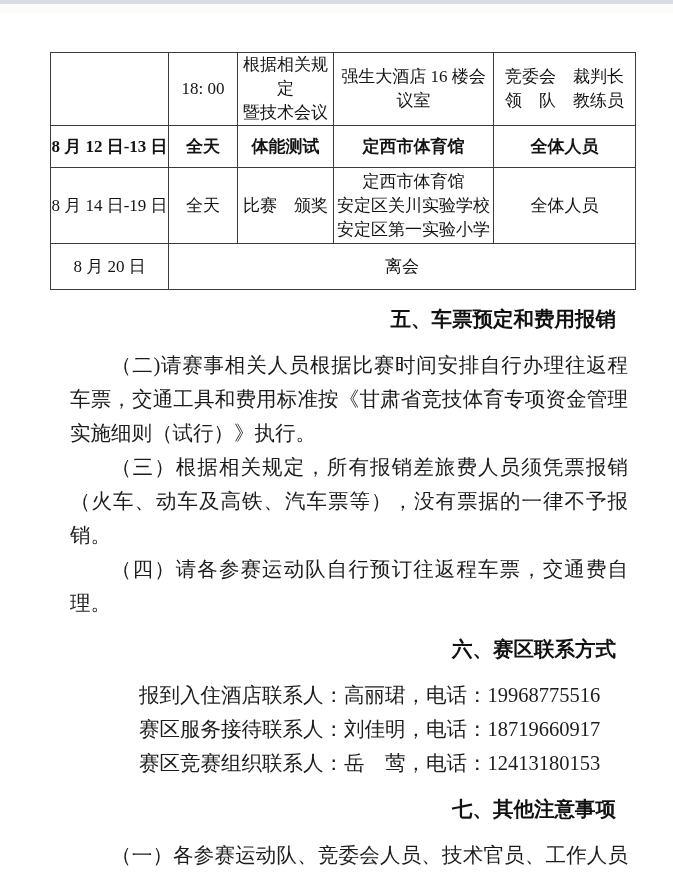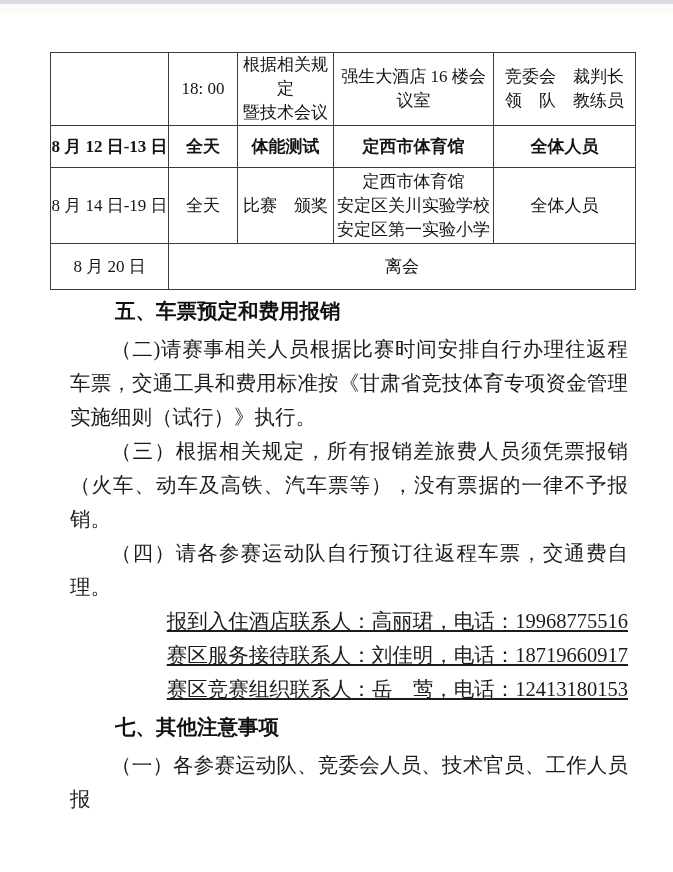--- a/index.html
+++ b/index.html
@@ -43,31 +43,31 @@
     font-size:20.5px;
     line-height:34px;
   }
   .para{
     margin:0;
     text-align:justify;
     text-indent:2em;
     word-break:break-all;
   }
   .heading{
-    margin:4px;
+    margin:12px;
     text-indent:2em;
     font-weight:bold;
     font-family:"Liberation Sans","DejaVu Sans",sans-serif;
     color:#111111;
+    text-align:right;
   }
   .contact{
     margin:0;
     text-indent:2em;
-    text-align:right;
-    text-decoration:underline;
+    text-align:center;
   }
 </style>
 </head>
 <body>
 
 <div class="top-strip"></div>
 <div class="top-band"></div>
 
 <table class="schedule">
   <colgroup>
@@ -143,19 +143,20 @@
   </tr>
 </tbody>
   </table>
 
 <div class="content">
   <p class="heading">五、车票预定和费用报销</p>
   <p class="para">（二)请赛事相关人员根据比赛时间安排自行办理往返程车票，交通工具和费用标准按《甘肃省竞技体育专项资金管理实施细则（试行）》执行。</p>
   <p class="para">（三）根据相关规定，所有报销差旅费人员须凭票报销（火车、动车及高铁、汽车票等），没有票据的一律不予报销。</p>
   <p class="para">（四）请各参赛运动队自行预订往返程车票，交通费自理。</p>
 
+  <p class="heading">六、赛区联系方式</p>
   <p class="contact">报到入住酒店联系人：高丽珺，电话：19968775516</p>
   <p class="contact">赛区服务接待联系人：刘佳明，电话：18719660917</p>
   <p class="contact">赛区竞赛组织联系人：岳　莺，电话：12413180153</p>
 
   <p class="heading">七、其他注意事项</p>
   <p class="para">（一）各参赛运动队、竞委会人员、技术官员、工作人员报</p>
 </div>
 
 </body></html>

